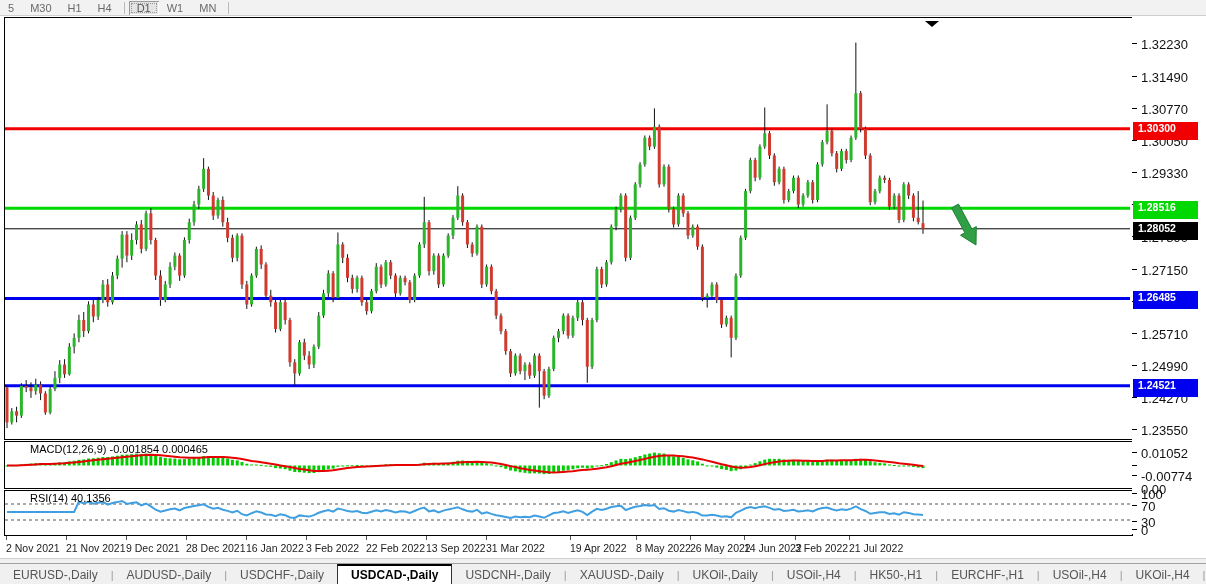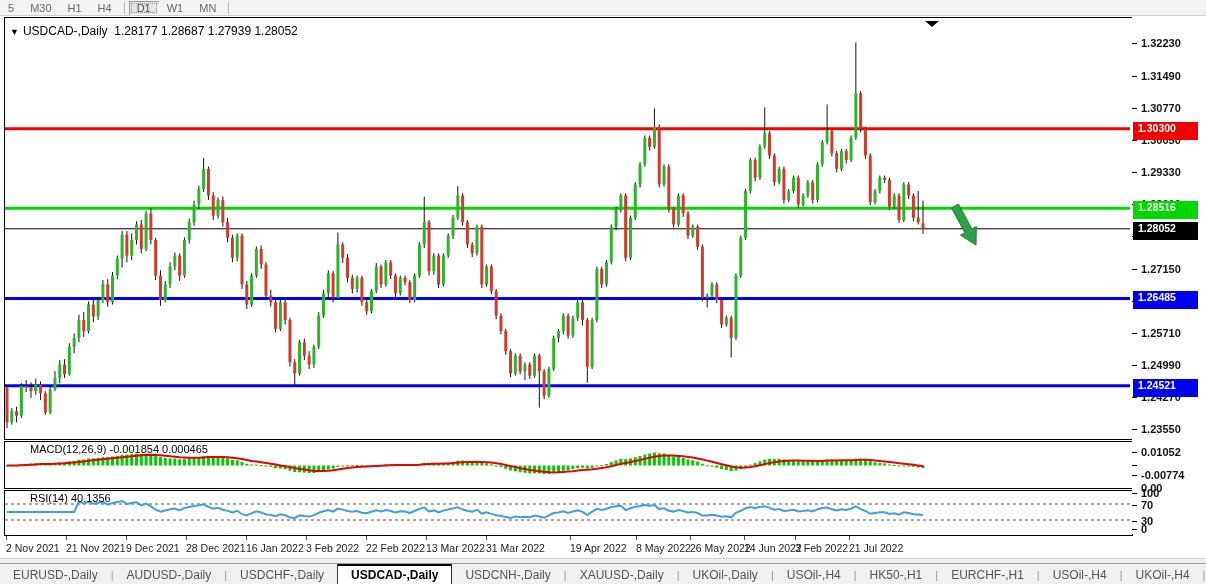--- a/index.html
+++ b/index.html
@@ -15,21 +15,21 @@
   
   #chart-main{position:absolute;left:4px;top:17px;width:1127px;height:421px;border:1px solid #000;background:#fff;}
   #chart-macd{position:absolute;left:4px;top:441px;width:1127px;height:46px;border:1px solid #000;background:#fff;}
   #chart-rsi{position:absolute;left:4px;top:490px;width:1127px;height:44px;border:1px solid #000;background:#fff;}
   svg{position:absolute;left:0;top:0;}
   #title{position:absolute;left:10px;top:24px;font-size:12px;color:#000;z-index:5;}
   #title .tri{font-size:9px;margin-right:4px;}
   .panel-label{position:absolute;left:10px;font-size:11px;color:#000;z-index:5;margin-left:20px;}
   
   #price-axis{position:absolute;left:1132px;top:17px;width:74px;height:517px;background:#fff;}
-  .tick-label{position:absolute;left:9px;font-size:11px;font-weight:700;color:#111;white-space:nowrap;}
+  .tick-label{position:absolute;left:9px;font-size:13px;font-weight:400;color:#111;white-space:nowrap;}
   .tick-mark{position:absolute;left:0;width:5px;height:1px;background:#000;}
   .badge{position:absolute;left:1px;width:60px;height:18px;font-size:10.5px;font-weight:700;color:#fff;
     text-align:left;padding-left:5px;line-height:13px;z-index:6;}
   
   #date-axis{position:absolute;left:4px;top:536px;width:1202px;height:22px;background:#fff;}
   .date-label{position:absolute;top:6px;font-size:10.5px;color:#222;white-space:nowrap;}
   .date-tick{position:absolute;top:0;width:1px;height:4px;background:#555;}
   #bottom-strip{position:absolute;left:0;top:558px;width:1206px;height:5px;background:#f0f0f0;border-top:1px solid #d0d0d0;}
   
   #tabbar{position:absolute;left:0;top:563px;width:1206px;height:21px;background:#f0f0f0;
@@ -445,23 +445,20 @@
         <line x1="908.4083769633509" y1="175.3087557603689" x2="908.4083769633509" y2="203.32488479262685" stroke="#111111" stroke-width="1"></line>
         <rect x="906.9083769633509" y="177.53225806451613" width="3" height="22.23502304147516" fill="#cf3b2f"></rect>
         <line x1="913.2041884816755" y1="173.0852534562217" x2="913.2041884816755" y2="206.43778801843297" stroke="#111111" stroke-width="1"></line>
         <rect x="911.7041884816755" y="199.7672811059913" width="3" height="4.447004608294435" fill="#cf3b2f"></rect>
         <line x1="918.0000000000001" y1="182.55737327188973" x2="918.0000000000001" y2="215.8209677419355" stroke="#111111" stroke-width="1"></line>
         <rect x="916.5000000000001" y="205.23709677419336" width="3" height="5.558755760368541" fill="#cf3b2f"></rect>
         <polygon points="953.5,186.1 966.9,211.0 971.3,208.6 971.0,227.0 955.5,217.2 959.9,214.8 946.5,189.9" fill="#2f9e44" stroke="#1e7e34" stroke-width="1"></polygon>
         <polygon points="920,3 934,3 927,9" fill="#000"></polygon>
       </svg>
   </div>
-  <div id="title">
-    <span class="tri">▼</span><span>USDCAD-,Daily</span>&nbsp;&nbsp;<span>1.28177 1.28687 1.27939 1.28052</span>
-  </div>
 
   <div id="chart-macd">
     <svg id="svg-macd" width="1125" height="44">
         <rect x="0.5" y="23.5" width="3" height="1" fill="#00cc00"></rect>
         <rect x="5.295811518324608" y="23.247920227920304" width="3" height="1" fill="#00cc00"></rect>
         <rect x="10.091623036649215" y="23.154126443778917" width="3" height="1" fill="#00cc00"></rect>
         <rect x="14.887434554973822" y="22.409009075078156" width="3" height="1.0909909249218437" fill="#00cc00"></rect>
         <rect x="19.68324607329843" y="21.8779933693998" width="3" height="1.6220066306002003" fill="#00cc00"></rect>
         <rect x="24.47905759162304" y="21.56110535646786" width="3" height="1.9388946435321408" fill="#00cc00"></rect>
         <rect x="29.274869109947645" y="21.18367907446738" width="3" height="2.3163209255326187" fill="#00cc00"></rect>
@@ -720,21 +717,21 @@
       <div class="date-label" style="left: 122px;">9 Dec 2021</div>
       <div class="date-tick" style="left: 182px;"></div>
       <div class="date-label" style="left: 182px;">28 Dec 2021</div>
       <div class="date-tick" style="left: 242px;"></div>
       <div class="date-label" style="left: 242px;">16 Jan 2022</div>
       <div class="date-tick" style="left: 302px;"></div>
       <div class="date-label" style="left: 302px;">3 Feb 2022</div>
       <div class="date-tick" style="left: 362px;"></div>
       <div class="date-label" style="left: 362px;">22 Feb 2022</div>
       <div class="date-tick" style="left: 422px;"></div>
-      <div class="date-label" style="left: 422px;">13 Mar 2022</div>
+      <div class="date-label" style="left: 422px;">13 Sep 2022</div>
       <div class="date-tick" style="left: 482px;"></div>
       <div class="date-label" style="left: 482px;">31 Mar 2022</div>
       <div class="date-tick" style="left: 566px;"></div>
       <div class="date-label" style="left: 566px;">19 Apr 2022</div>
       <div class="date-tick" style="left: 632px;"></div>
       <div class="date-label" style="left: 632px;">8 May 2022</div>
       <div class="date-tick" style="left: 686px;"></div>
       <div class="date-label" style="left: 686px;">26 May 2022</div>
       <div class="date-tick" style="left: 740px;"></div>
       <div class="date-label" style="left: 740px;">14 Jun 2022</div>

